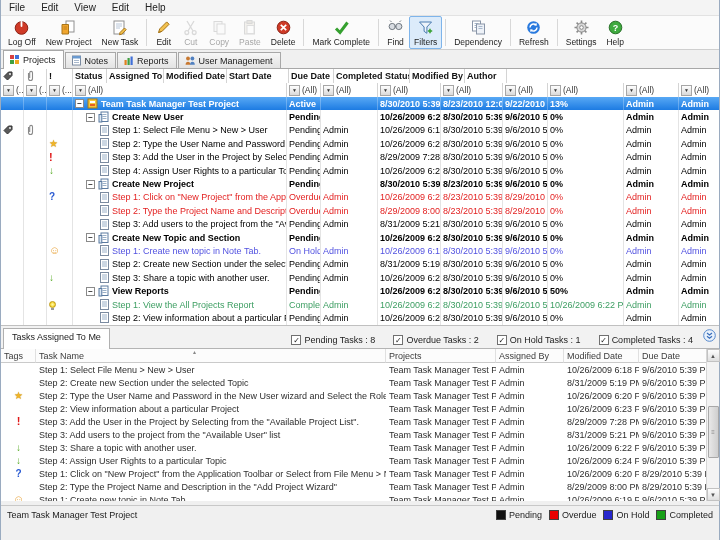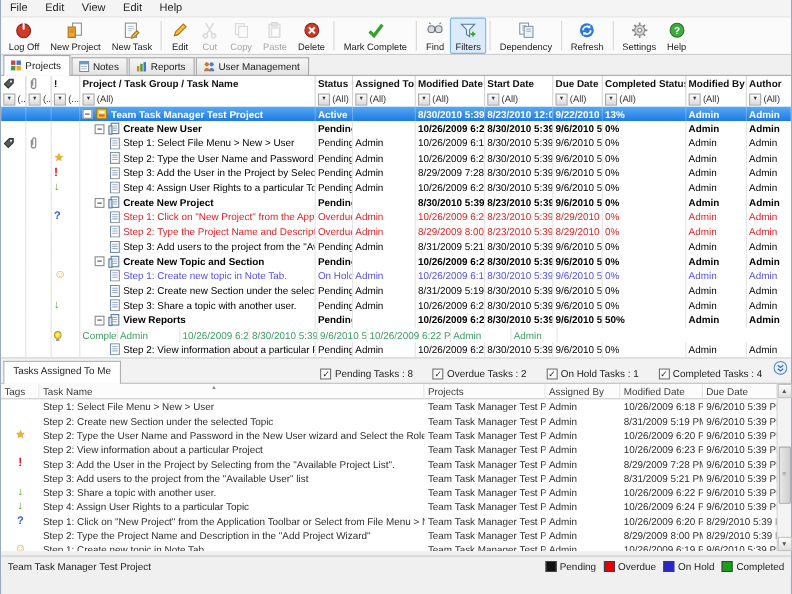--- a/index.html
+++ b/index.html
@@ -323,23 +323,20 @@
           <span class="nicon">
             <svg width="9" height="12" viewBox="0 0 9 12">
               <path d="M2.5 3v5.5a2 2 0 0 0 4 0V2.8a1.4 1.4 0 0 0-2.8 0V8" fill="none" stroke="#8a8a8a" stroke-width="1.1"></path>
             </svg>
           </span>
           <span></span>
         </div>
         <div class="g-cell" style="width: 26px;">
           <span>!</span>
         </div>
-        <div class="g-cell" style="width: 214px;">
-          <span>Project / Task Group / Task Name</span>
-        </div>
         <div class="g-cell" style="width: 34px;">
           <span>Status</span>
         </div>
         <div class="g-cell" style="width: 57px;">
           <span>Assigned To</span>
         </div>
         <div class="g-cell" style="width: 63px;">
           <span>Modified Date</span>
         </div>
         <div class="g-cell" style="width: 62px;">
@@ -1012,20 +1009,29 @@
           </div>
           <div class="g-cell" style="width: 42px;">
             <span>Admin</span>
           </div>
         </div>
         <div class="g-row r-completed">
           <div class="g-cell" style="width: 23px;"></div>
           <div class="g-cell" style="width: 23px;"></div>
           <div class="g-cell" style="width: 26px;">
             <span class="bulb"></span>
+          </div>
+          <div class="g-cell" style="width: 214px; padding-left: 27px;">
+            <span class="nicon">
+              <svg width="9" height="11">
+                <rect x="0.5" y="0.5" width="8" height="10" fill="#fff" stroke="#7a8aa0"></rect>
+                <path d="M2 3h5M2 5h5M2 7h5" stroke="#9ab0c8"></path>
+              </svg>
+            </span>
+            <span>Step 1: View the All Projects Report</span>
           </div>
           <div class="g-cell" style="width: 34px;">
             <span>Completed</span>
           </div>
           <div class="g-cell" style="width: 57px;">
             <span>Admin</span>
           </div>
           <div class="g-cell" style="width: 63px;">
             <span>10/26/2009 6:22 P</span>
           </div>

